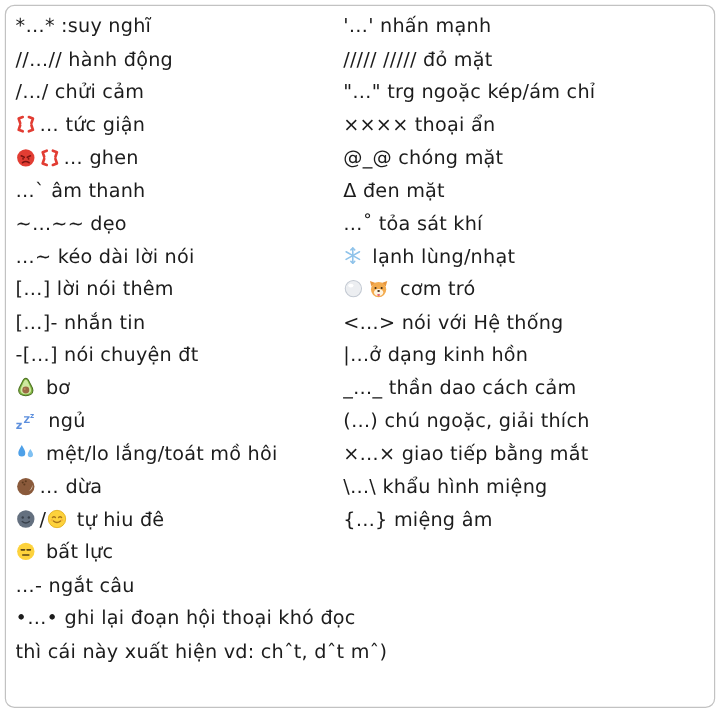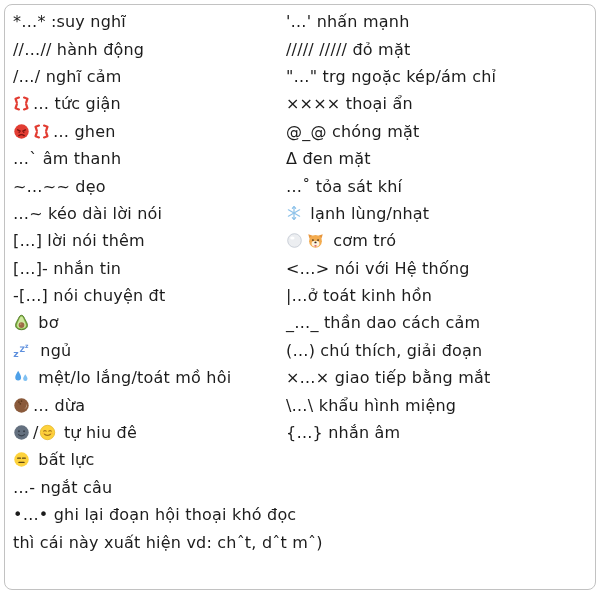--- a/index.html
+++ b/index.html
@@ -50,21 +50,21 @@
 <div class="page">
   <div class="frame"></div>
   <div class="col col-left" id="col-left">
       <div class="row">
         <span class="txt">*…* :suy nghĩ</span>
       </div>
       <div class="row">
         <span class="txt">//…// hành động</span>
       </div>
       <div class="row">
-        <span class="txt">/…/ nghĩ cảm</span>
+        <span class="txt">/…/ chửi cảm</span>
       </div>
       <div class="row">
         <span class="emoji">
           <svg width="17" height="17" viewBox="0 0 20 20">
             <g fill="none" stroke="#e23d33" stroke-width="2.6" stroke-linecap="round" stroke-linejoin="round">
               <path d="M7 3 L3 4.5 L4.5 9"></path>
               <path d="M13 3 L17 4.5 L15.5 9"></path>
               <path d="M4.5 11 L3 15.5 L7 17"></path>
               <path d="M15.5 11 L17 15.5 L13 17"></path>
             </g>
@@ -249,31 +249,31 @@
             <ellipse cx="11" cy="12.3" rx="1.3" ry="1" fill="#3d2a16"></ellipse>
             <path d="M9.8 15.2 h2.4 v1 a1.2 1.2 0 0 1 -2.4 0 Z" fill="#e4697a"></path>
           </svg>
         </span>
         <span class="txt"> cơm tró</span>
       </div>
       <div class="row">
         <span class="txt">&lt;…&gt; nói với Hệ thống</span>
       </div>
       <div class="row">
-        <span class="txt">|…ở toát kinh hồn</span>
+        <span class="txt">|…ở dạng kinh hồn</span>
       </div>
       <div class="row">
         <span class="txt">_…_ thần dao cách cảm</span>
       </div>
       <div class="row">
-        <span class="txt">(…) chú thích, giải đoạn</span>
+        <span class="txt">(…) chú ngoặc, giải thích</span>
       </div>
       <div class="row">
         <span class="txt">×…× giao tiếp bằng mắt</span>
       </div>
       <div class="row">
         <span class="txt">\…\ khẩu hình miệng</span>
       </div>
       <div class="row">
-        <span class="txt">{…} nhắn âm</span>
+        <span class="txt">{…} miệng âm</span>
       </div>
     </div>
 </div>
 
 </body></html>

